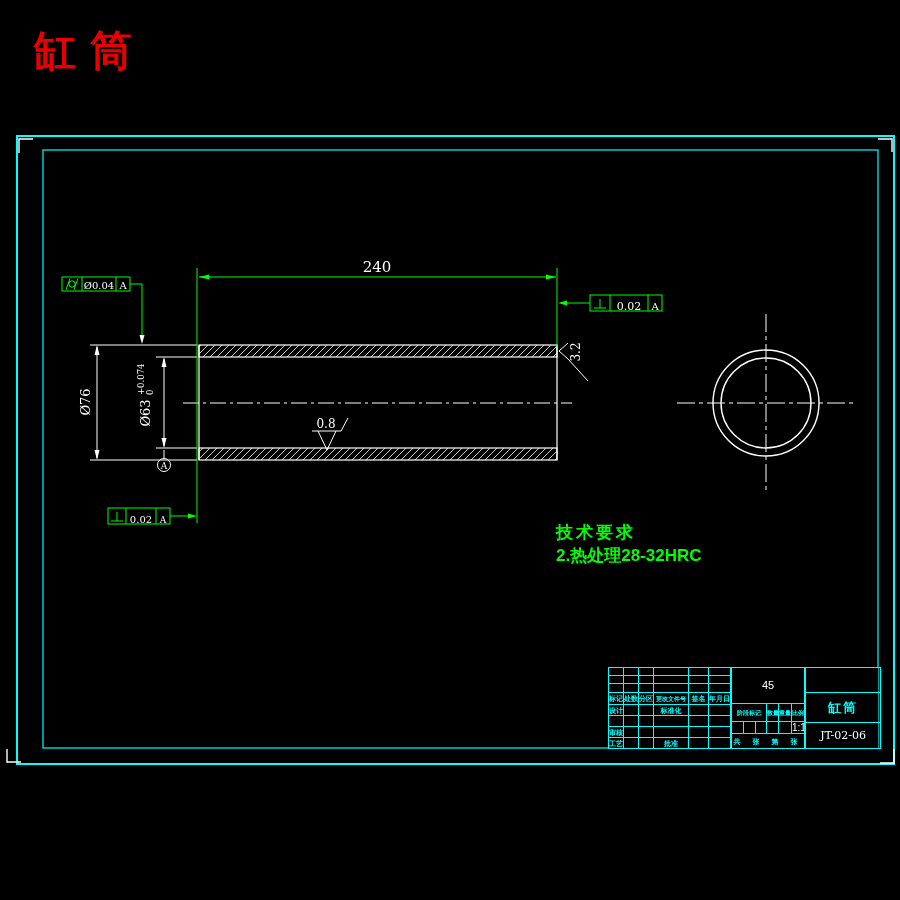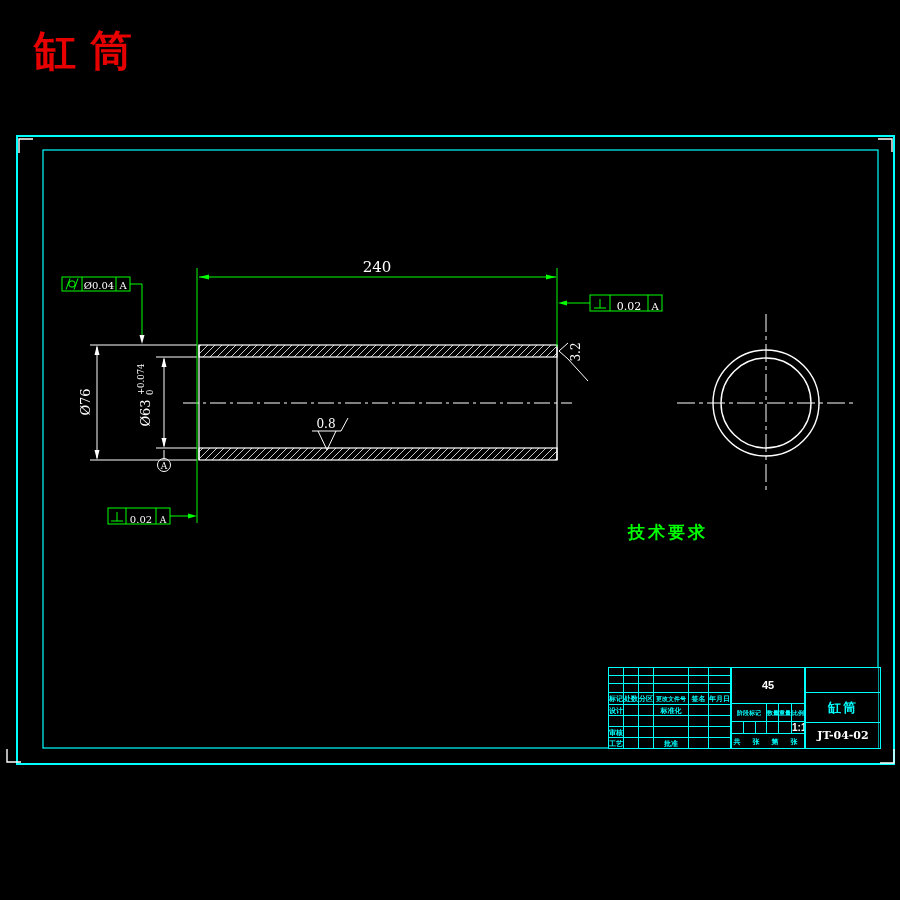--- a/index.html
+++ b/index.html
@@ -4,28 +4,28 @@
 <style>
   html,body{margin:0;padding:0;background:#000;width:900px;height:900px;overflow:hidden}
   body{position:relative;font-family:"Liberation Sans",sans-serif}
   .abs{position:absolute}
   .page-title{left:34px;top:30px;font-size:42px;font-weight:bold;color:#e60000;
               letter-spacing:14px;font-family:"Liberation Serif",serif;line-height:1}
   svg{position:absolute;left:0;top:0}
   svg text{font-family:"DejaVu Serif",serif;fill:#fff}
   .tech-req{left:556px;top:523px;color:#00ff00;font-size:17px;font-weight:bold;
             line-height:19px;white-space:nowrap}
-  .tech-req .tr-title{margin-left:72px;letter-spacing:3px;margin-bottom:4px}
+  .tech-req .tr-title{letter-spacing:3px;margin-bottom:4px}
   
   .tblock{left:608px;top:667px;width:270px;height:81px;display:flex;background:#000}
   table.tb{border-collapse:collapse;table-layout:fixed;flex:0 0 auto}
   .tb td{border:1px solid #00ffff;padding:0;margin:0;text-align:center;vertical-align:middle;
          color:#00ffff;font-size:7px;line-height:1;overflow:hidden;white-space:nowrap;font-weight:bold}
   .tb td.tiny{font-size:6px}
-  .tb td.val{color:#ffffff;font-weight:bold}
+  .tb td.val{color:#ffffff;font-weight:normal}
   .tb td.material{font-size:11px}
   .tb td.scale{font-size:10px}
   .tb td.pname{font-size:13px;letter-spacing:2px}
   .tb td.dno{font-size:11px;font-family:"DejaVu Serif",serif}
   .tb td.sheet{letter-spacing:5px;font-size:7px}
 </style>
 </head>
 <body>
 
 <div class="abs page-title">缸筒</div>
@@ -156,20 +156,21 @@
   <g stroke="#ffffff" fill="none">
     <circle cx="766" cy="403" r="53" stroke-width="1.4"></circle>
     <circle cx="766" cy="403" r="45" stroke-width="1.4"></circle>
     <line x1="766" y1="314" x2="766" y2="492" stroke-width="1" stroke-dasharray="18,4,4,4"></line>
     <line x1="677" y1="403" x2="856" y2="403" stroke-width="1" stroke-dasharray="18,4,4,4"></line>
   </g>
 </svg>
 
 <div class="abs tech-req">
   <div class="tr-title">技术要求</div>
+  <div>2.热处理28-32HRC</div>
 </div>
 
 <div class="abs tblock">
   <table class="tb" style="width:122px;height:81px">
     <colgroup>
         <col style="width:15px">
         <col style="width:15px">
         <col style="width:15px">
         <col style="width:35px">
         <col style="width:20px">
@@ -281,17 +282,17 @@
         <col style="width:75px">
       </colgroup>
     <tbody>
         <tr style="height:25px">
           <td></td>
         </tr>
     <tr style="height:30px">
       <td class="pname">缸筒</td>
     </tr>
     <tr style="height:26px">
-      <td class="val dno">JT-04-02</td>
+      <td class="val dno">JT-02-06</td>
     </tr>
   </tbody>
     </table>
 </div>
 
 </body></html>

